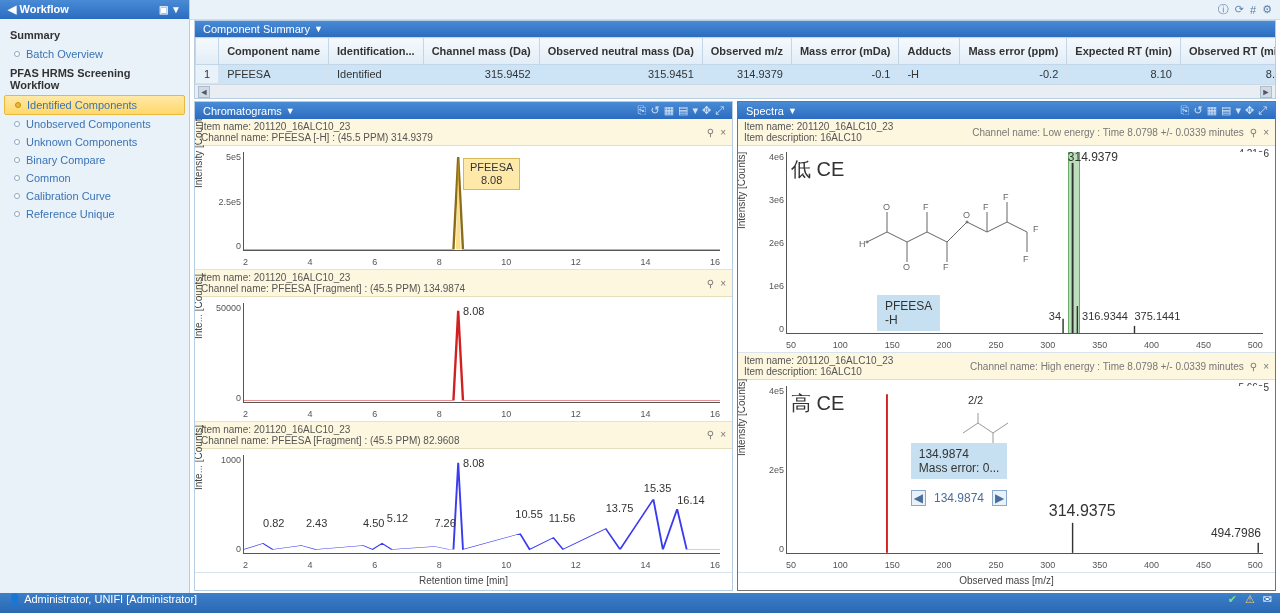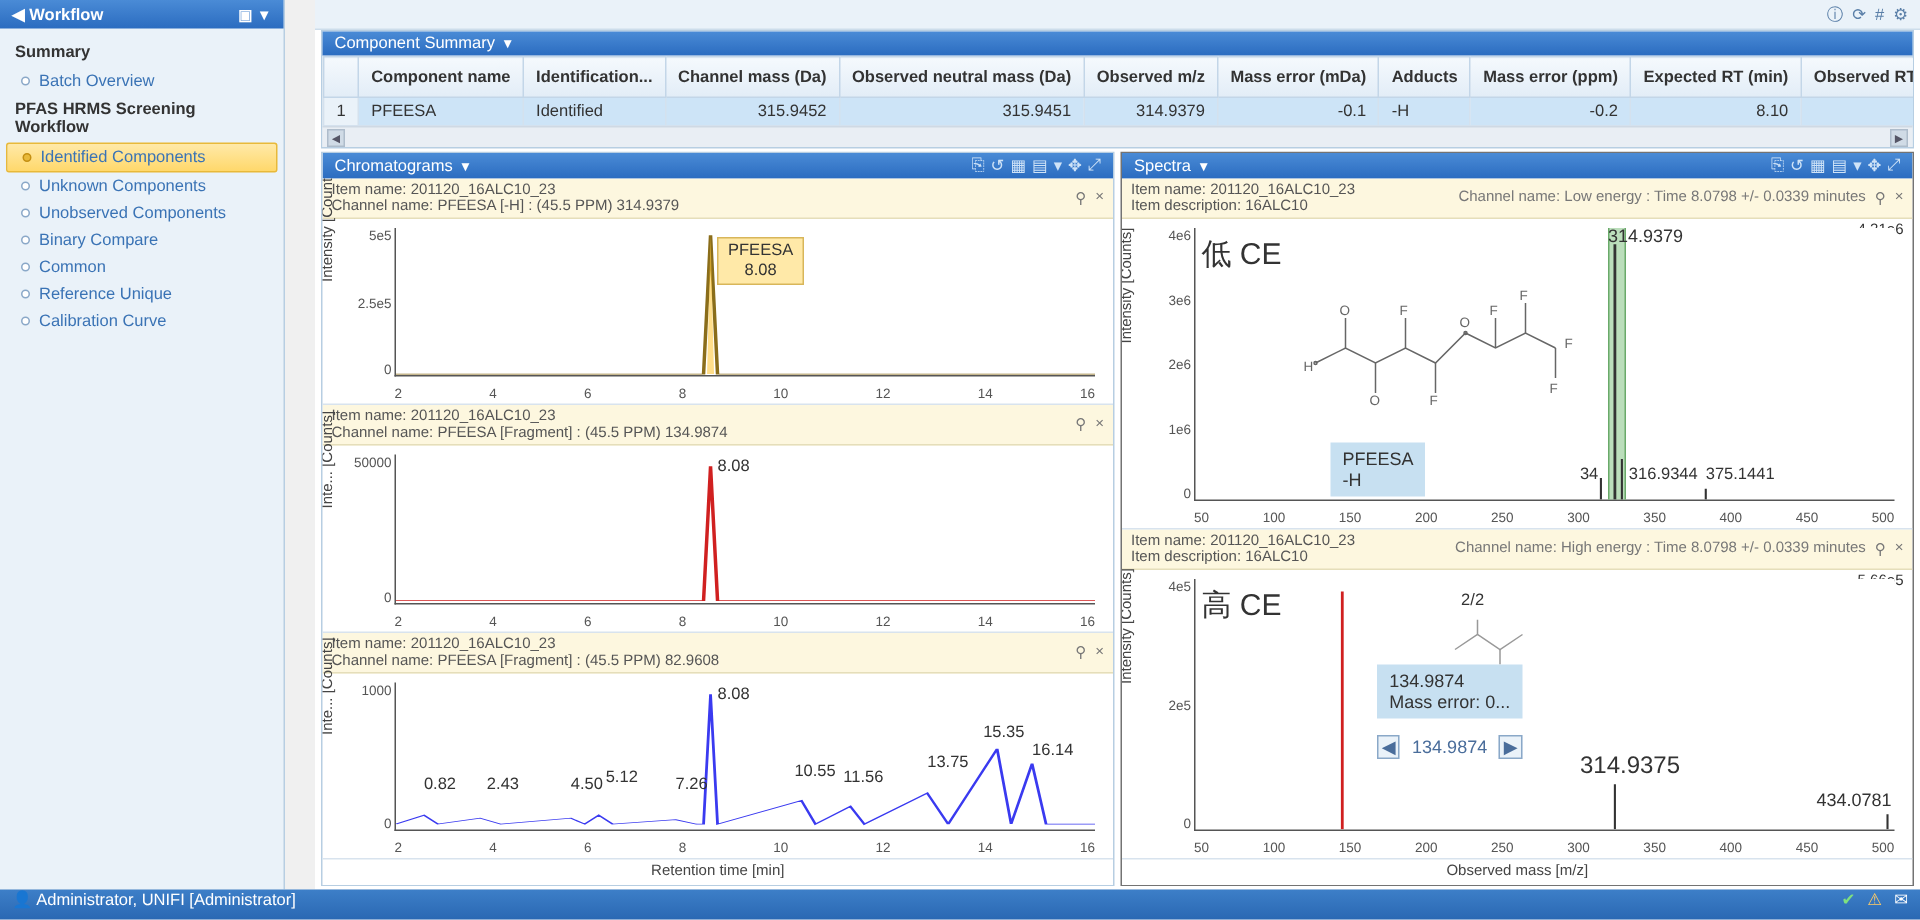--- a/index.html
+++ b/index.html
@@ -1,18 +1,18 @@
 <!DOCTYPE html>
 <html><head>
 <meta charset="utf-8">
 <style>
   * { box-sizing: border-box; margin: 0; padding: 0; }
   body { font-family: "Segoe UI", Tahoma, sans-serif; font-size: 11px; background: #f0f0f0; width: 1280px; height: 613px; overflow: hidden; color: #333; }
   .app { display: flex; flex-direction: column; height: 100%; }
-  .main-row { display: flex; flex: 1; overflow: hidden; gap: 20px; }
+  .main-row { display: flex; flex: 1; overflow: hidden; }
   .sidebar { width: 190px; background: #eaf2f9; border-right: 1px solid #b7cee2; display: flex; flex-direction: column; }
   .sidebar-header { background: linear-gradient(#4a8bd6,#2b6cc0); color: #fff; padding: 3px 8px; display: flex; align-items: center; justify-content: space-between; font-weight: bold; }
   .sidebar-header .chev { font-size: 10px; }
   .sidebar-body { padding: 6px 4px; }
   .sidebar-group { font-weight: bold; color: #333; padding: 4px 6px; }
   .sidebar-item { display: flex; align-items: center; gap: 6px; padding: 3px 10px; color: #3a73b5; cursor: pointer; }
   .sidebar-item.selected { background: linear-gradient(#ffe9a8,#ffd86b); border: 1px solid #e8b93a; border-radius: 2px; color: #3a73b5; }
   .bullet { width: 6px; height: 6px; border: 1px solid #8aa8c8; border-radius: 50%; background: #fff; flex-shrink: 0; }
   .sidebar-item.selected .bullet { background: #e8b93a; border-color: #c48f12; }
   .content { flex: 1; display: flex; flex-direction: column; background: #fff; overflow: hidden; }
@@ -74,41 +74,41 @@
             <span class="bullet"></span>
             <span>Batch Overview</span>
           </div>
         <div class="sidebar-group">PFAS HRMS Screening Workflow</div>
         <div class="sidebar-item selected">
             <span class="bullet"></span>
             <span>Identified Components</span>
           </div>
         <div class="sidebar-item">
             <span class="bullet"></span>
+            <span>Unobserved Components</span>
+          </div>
+        <div class="sidebar-item">
+            <span class="bullet"></span>
             <span>Unknown Components</span>
           </div>
         <div class="sidebar-item">
             <span class="bullet"></span>
-            <span>Unobserved Components</span>
-          </div>
-        <div class="sidebar-item">
-            <span class="bullet"></span>
             <span>Binary Compare</span>
           </div>
         <div class="sidebar-item">
             <span class="bullet"></span>
             <span>Common</span>
           </div>
         <div class="sidebar-item">
             <span class="bullet"></span>
+            <span>Calibration Curve</span>
+          </div>
+        <div class="sidebar-item">
+            <span class="bullet"></span>
             <span>Reference Unique</span>
-          </div>
-        <div class="sidebar-item">
-            <span class="bullet"></span>
-            <span>Calibration Curve</span>
           </div>
       </div>
     </div>
 
     <div class="content">
       <div class="top-icons">
         <span>ⓘ</span>
         <span>⟳</span>
         <span>#</span>
         <span>⚙</span>
@@ -440,21 +440,21 @@
                 </div>
 
                 <svg style="position:absolute; left:36%; top:16%; width:60px; height:30px;" viewBox="0 0 60 30">
                   <g stroke="#999" stroke-width="1" fill="none">
                       <path d="M5 20 L20 10 L35 20 L50 10"></path>
                       <line x1="20" y1="10" x2="20" y2="0"></line>
                       <line x1="35" y1="20" x2="35" y2="30"></line>
                     </g>
                 </svg>
                 <div class="text-label" style="left:55%; bottom:20%; font-size:16px;">314.9375</div>
-                <div class="text-label" style="right:2px; bottom:8%; font-size:12px;">434.0781</div>
+                <div class="text-label" style="right:2px; bottom:8%; font-size:12px;">494.7986</div>
               </div>
               <div class="xticks">
                 <span>50</span>
                   <span>100</span>
                   <span>150</span>
                   <span>200</span>
                   <span>250</span>
                   <span>300</span>
                   <span>350</span>
                   <span>400</span>

